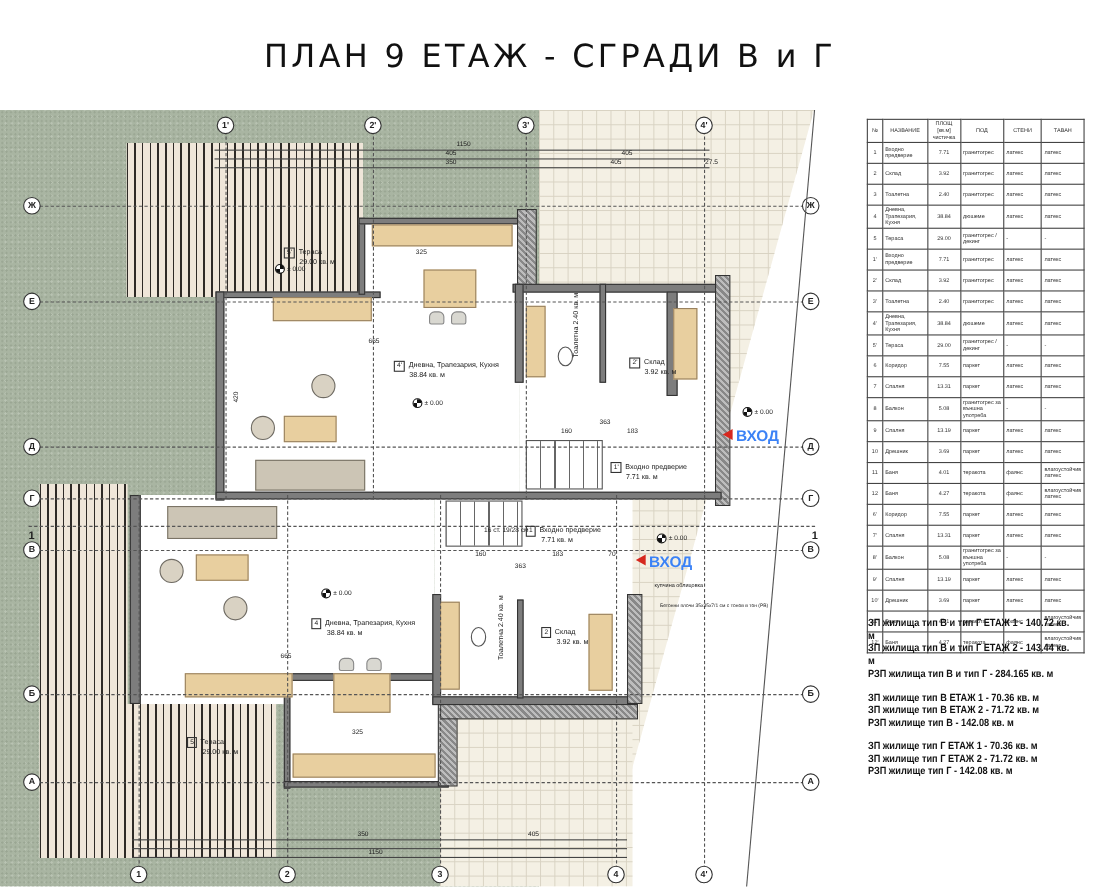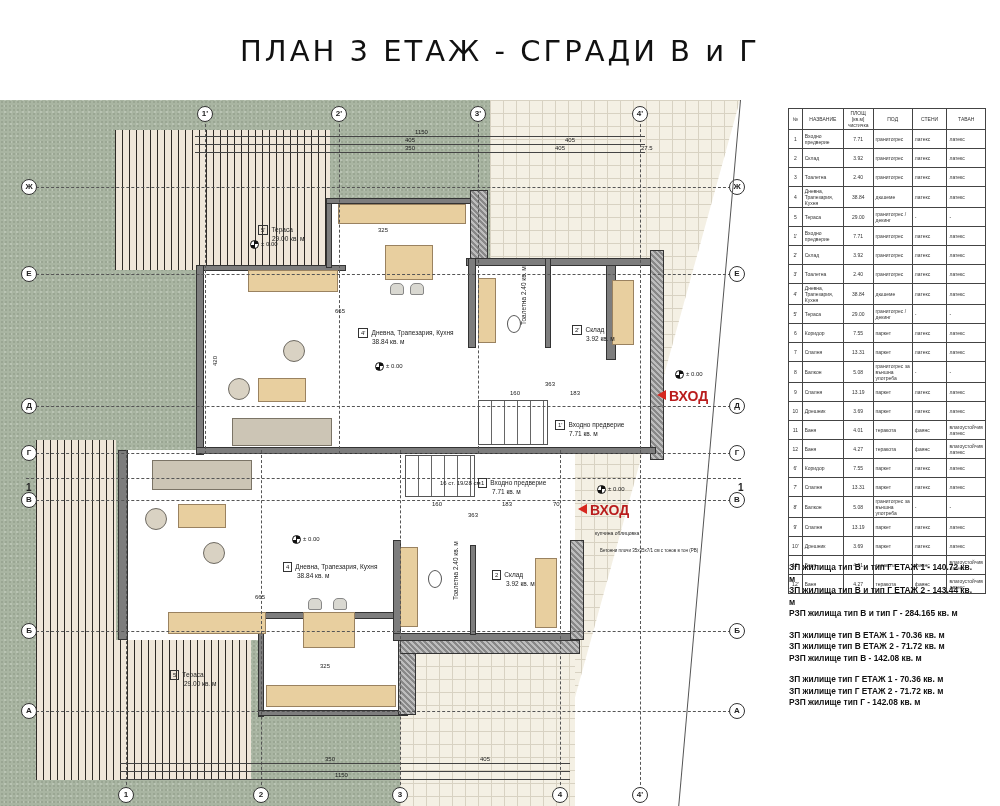--- a/index.html
+++ b/index.html
@@ -16,39 +16,39 @@
   .axis-v { position: absolute; width: 0; border-left: 1px dashed #555; }
   .bubble { position: absolute; width: 16px; height: 16px; border: 1.5px solid #333; border-radius: 50%; background: #fff; font-size: 8px; font-weight: bold; text-align: center; line-height: 13px; color: #222; }
   .wood { position: absolute; background: #e8cf9f; border: 1px solid #9a8260; }
   .sofa { position: absolute; background: #ccc5b5; border: 1px solid #7b7466; }
   .chair { position: absolute; width: 14px; height: 12px; background: #d9d8d1; border: 1px solid #888; border-radius: 5px 5px 2px 2px; }
   .pouf { position: absolute; width: 22px; height: 22px; border-radius: 50%; background: #d9d2c3; border: 1.5px solid #6e6a62; }
   .dim-line { position: absolute; height: 0; border-top: 1px solid #444; }
   .dim-text { position: absolute; font-size: 6px; color: #222; }
   .room-label { position: absolute; font-size: 6.5px; color: #222; line-height: 8px; }
   .room-label .num { display: inline-block; border: 1px solid #333; padding: 0 2px; margin-right: 3px; font-size: 6px; }
-  .entry { position: absolute; color: #b91c1c; font-weight: bold; font-size: 14px; font-family: "Liberation Sans", sans-serif; }
+  .entry { position: absolute; color: #3b82f6; font-weight: bold; font-size: 14px; font-family: "Liberation Sans", sans-serif; }
   .entry .tri { display: inline-block; width: 0; height: 0; border-top: 5px solid transparent; border-bottom: 5px solid transparent; border-right: 9px solid #d6281f; margin-right: 3px; vertical-align: 1px; }
   .level { position: absolute; font-size: 6px; color: #222; }
   .level .sym { display: inline-block; width: 9px; height: 9px; border-radius: 50%; background: conic-gradient(#111 0 25%, #fff 0 50%, #111 0 75%, #fff 0); border: 1px solid #111; vertical-align: middle; margin-right: 2px; }
   .stairs { position: absolute; background: repeating-linear-gradient(90deg, #fff 0 12px, #666 12px 13px); border: 1px solid #555; }
   .fixture { position: absolute; background: #fff; border: 1px solid #555; border-radius: 50%; }
   .sideline { position: absolute; background: #555; width: 1px; transform-origin: top left; }
 
   table.rooms { position: absolute; left: 788px; top: 108px; width: 198px; border-collapse: collapse; font-size: 5px; color: #333; }
   table.rooms th, table.rooms td { border: 1px solid #444; padding: 1px 2px; height: 19px; vertical-align: middle; text-align: left; }
   table.rooms th { font-weight: normal; text-align: center; font-size: 5px; }
   table.rooms td.c { text-align: center; }
   .summary { position: absolute; left: 789px; top: 561px; width: 210px; font-size: 9.5px; font-weight: bold; color: #111; line-height: 11.5px; transform: scaleX(0.88); transform-origin: left top; }
   .summary .grp { margin-bottom: 10px; }
 </style>
 </head>
 <body>
 
-<div class="title">ПЛАН 3 ЕТАЖ - СГРАДИ В и Г</div>
+<div class="title">ПЛАН 9 ЕТАЖ - СГРАДИ В и Г</div>
 
 <div class="plan">
 
   <div class="grass" style="left:0;top:0;width:490px;height:706px;"></div>
   <div class="paving" style="left:490px;top:0;width:250px;height:706px;clip-path:polygon(0 0,100% 0,22% 100%,0 100%);"></div>
   <div class="paving" style="left:400px;top:540px;width:175px;height:166px;"></div>
 
   <div class="deck" style="left:115px;top:30px;width:215px;height:140px;"></div>
   <div class="deck" style="left:36px;top:340px;width:80px;height:280px;"></div>
   <div class="deck" style="left:36px;top:540px;width:215px;height:140px;"></div>

